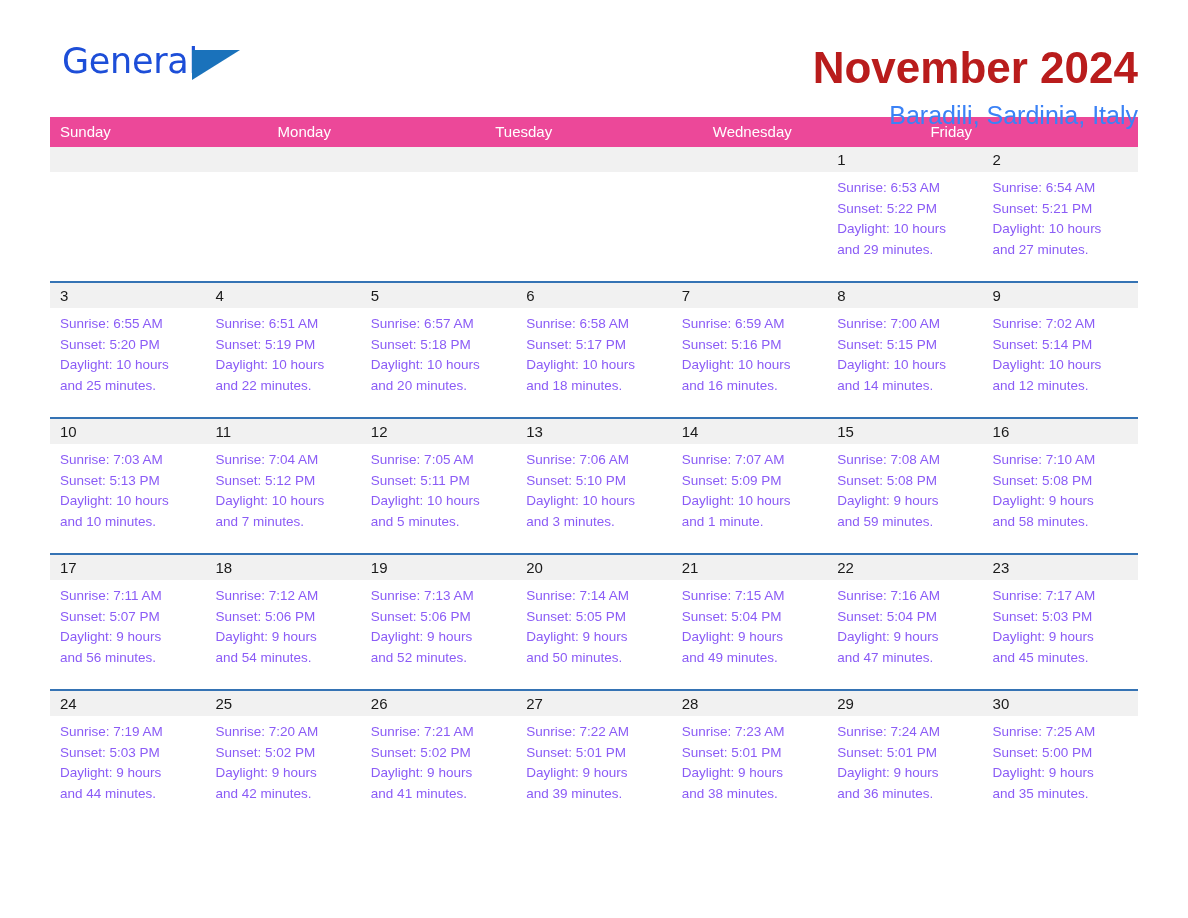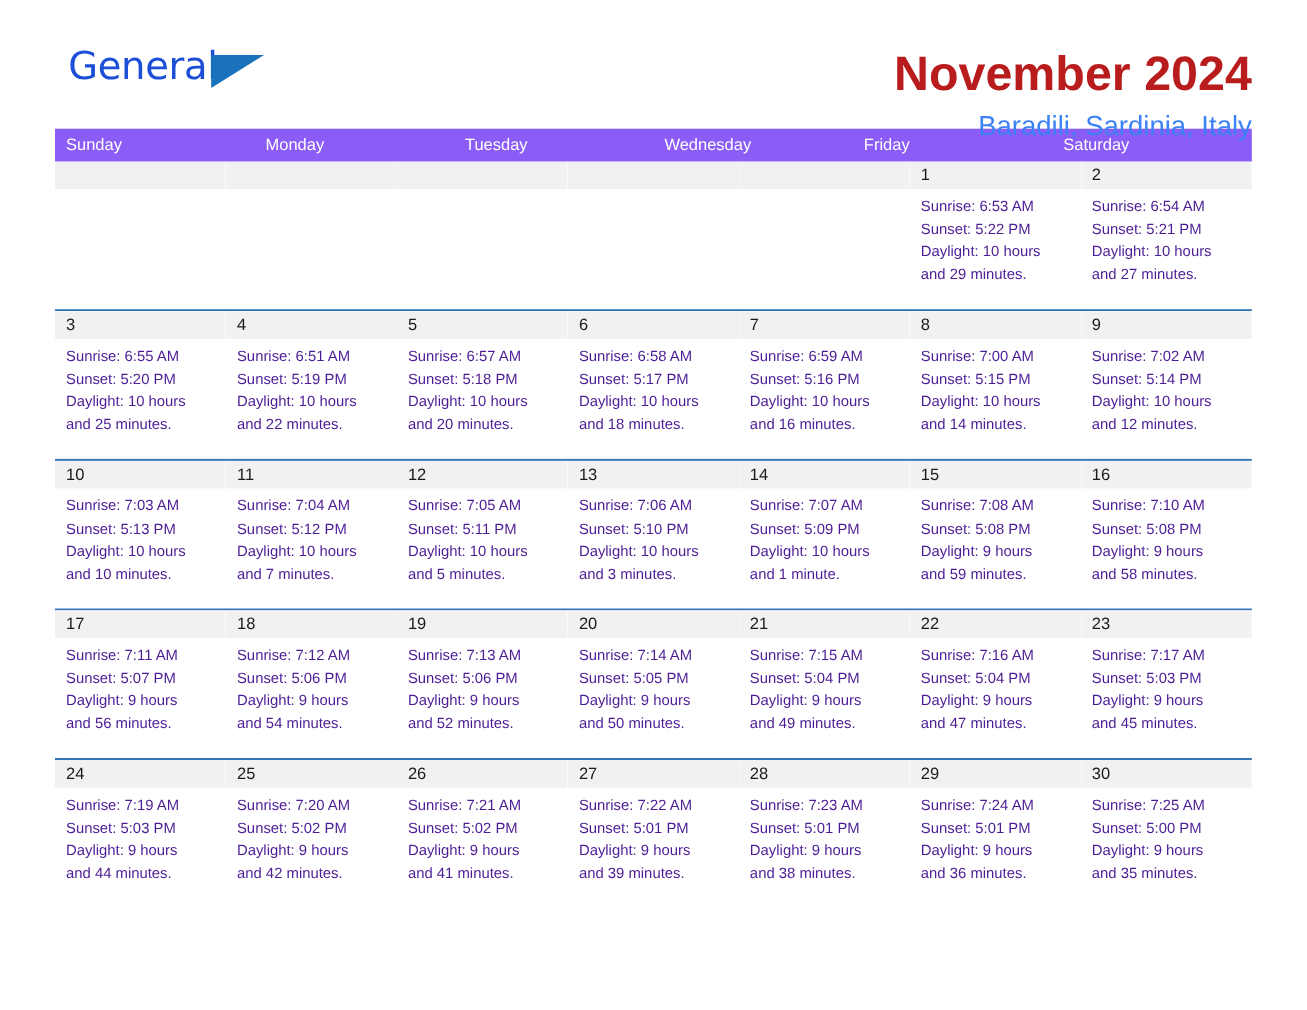--- a/index.html
+++ b/index.html
@@ -86,22 +86,22 @@
     margin-top: 6px;
   }
 
   
   .calendar {
     width: 1088px;
     margin-top: 13px;
   }
   .weekdays {
     display: grid;
-    grid-template-columns: repeat(6, 1fr);
-    background: #8b5cf6;
+    grid-template-columns: repeat(5, 1fr);
+    background: #ec4899;
     height: 30px;
   }
   .weekday {
     color: #ffffff;
     font-size: 15px;
     line-height: 30px;
     padding-left: 10px;
     white-space: nowrap;
   }
 
@@ -128,21 +128,21 @@
     padding-left: 10px;
     color: #1a1a1a;
   }
   .day.empty .day-num {
     background: #f1f1f1;
   }
   .day-info {
     padding: 6px 8px 0 10px;
     font-size: 13.5px;
     line-height: 20.5px;
-    color: #4c1d95;
+    color: #8b5cf6;
   }
   .day-info div {
     white-space: nowrap;
   }
 </style>
 </head>
 <body>
 
 <div class="page">
 

